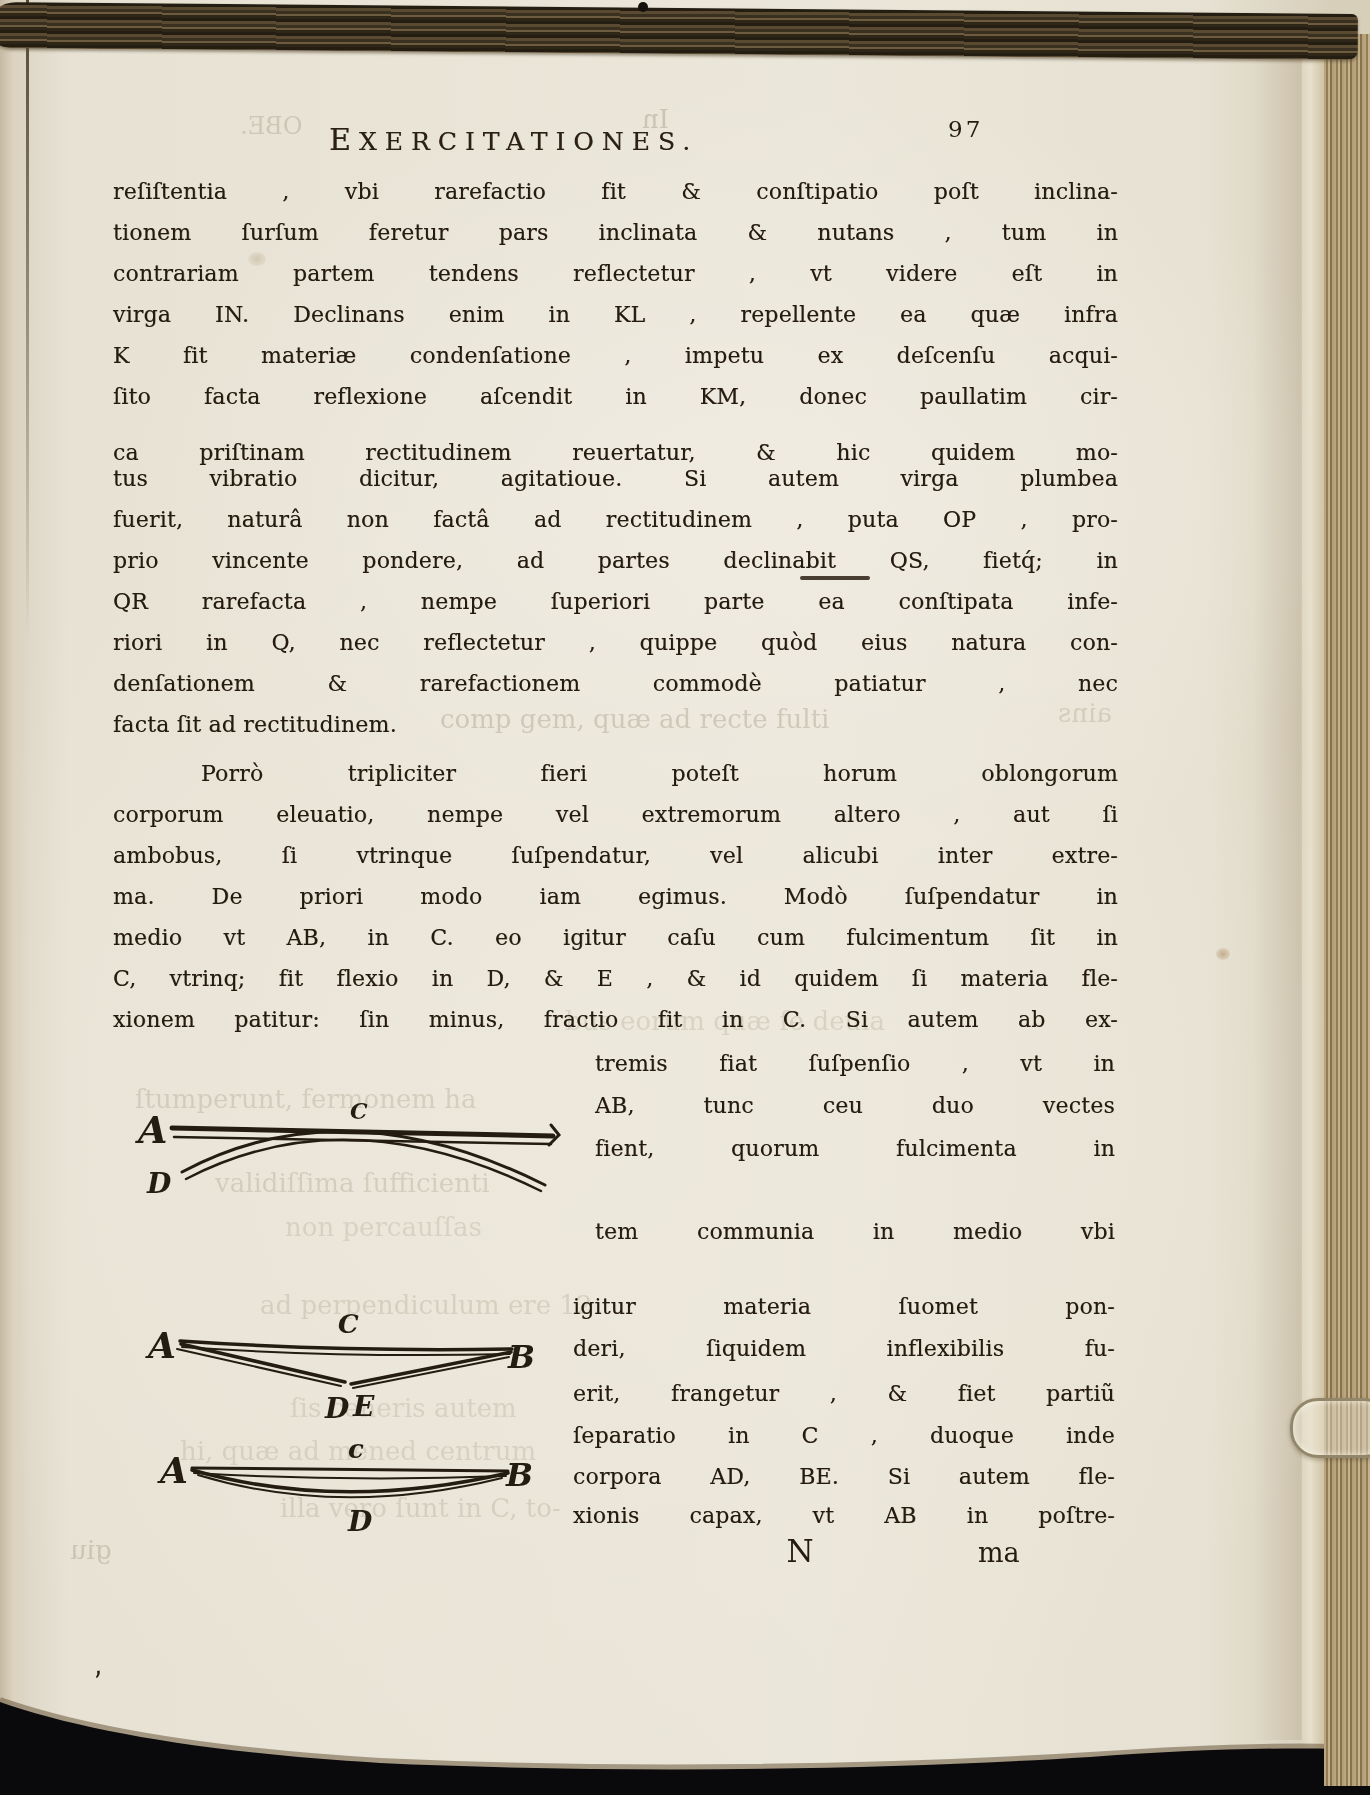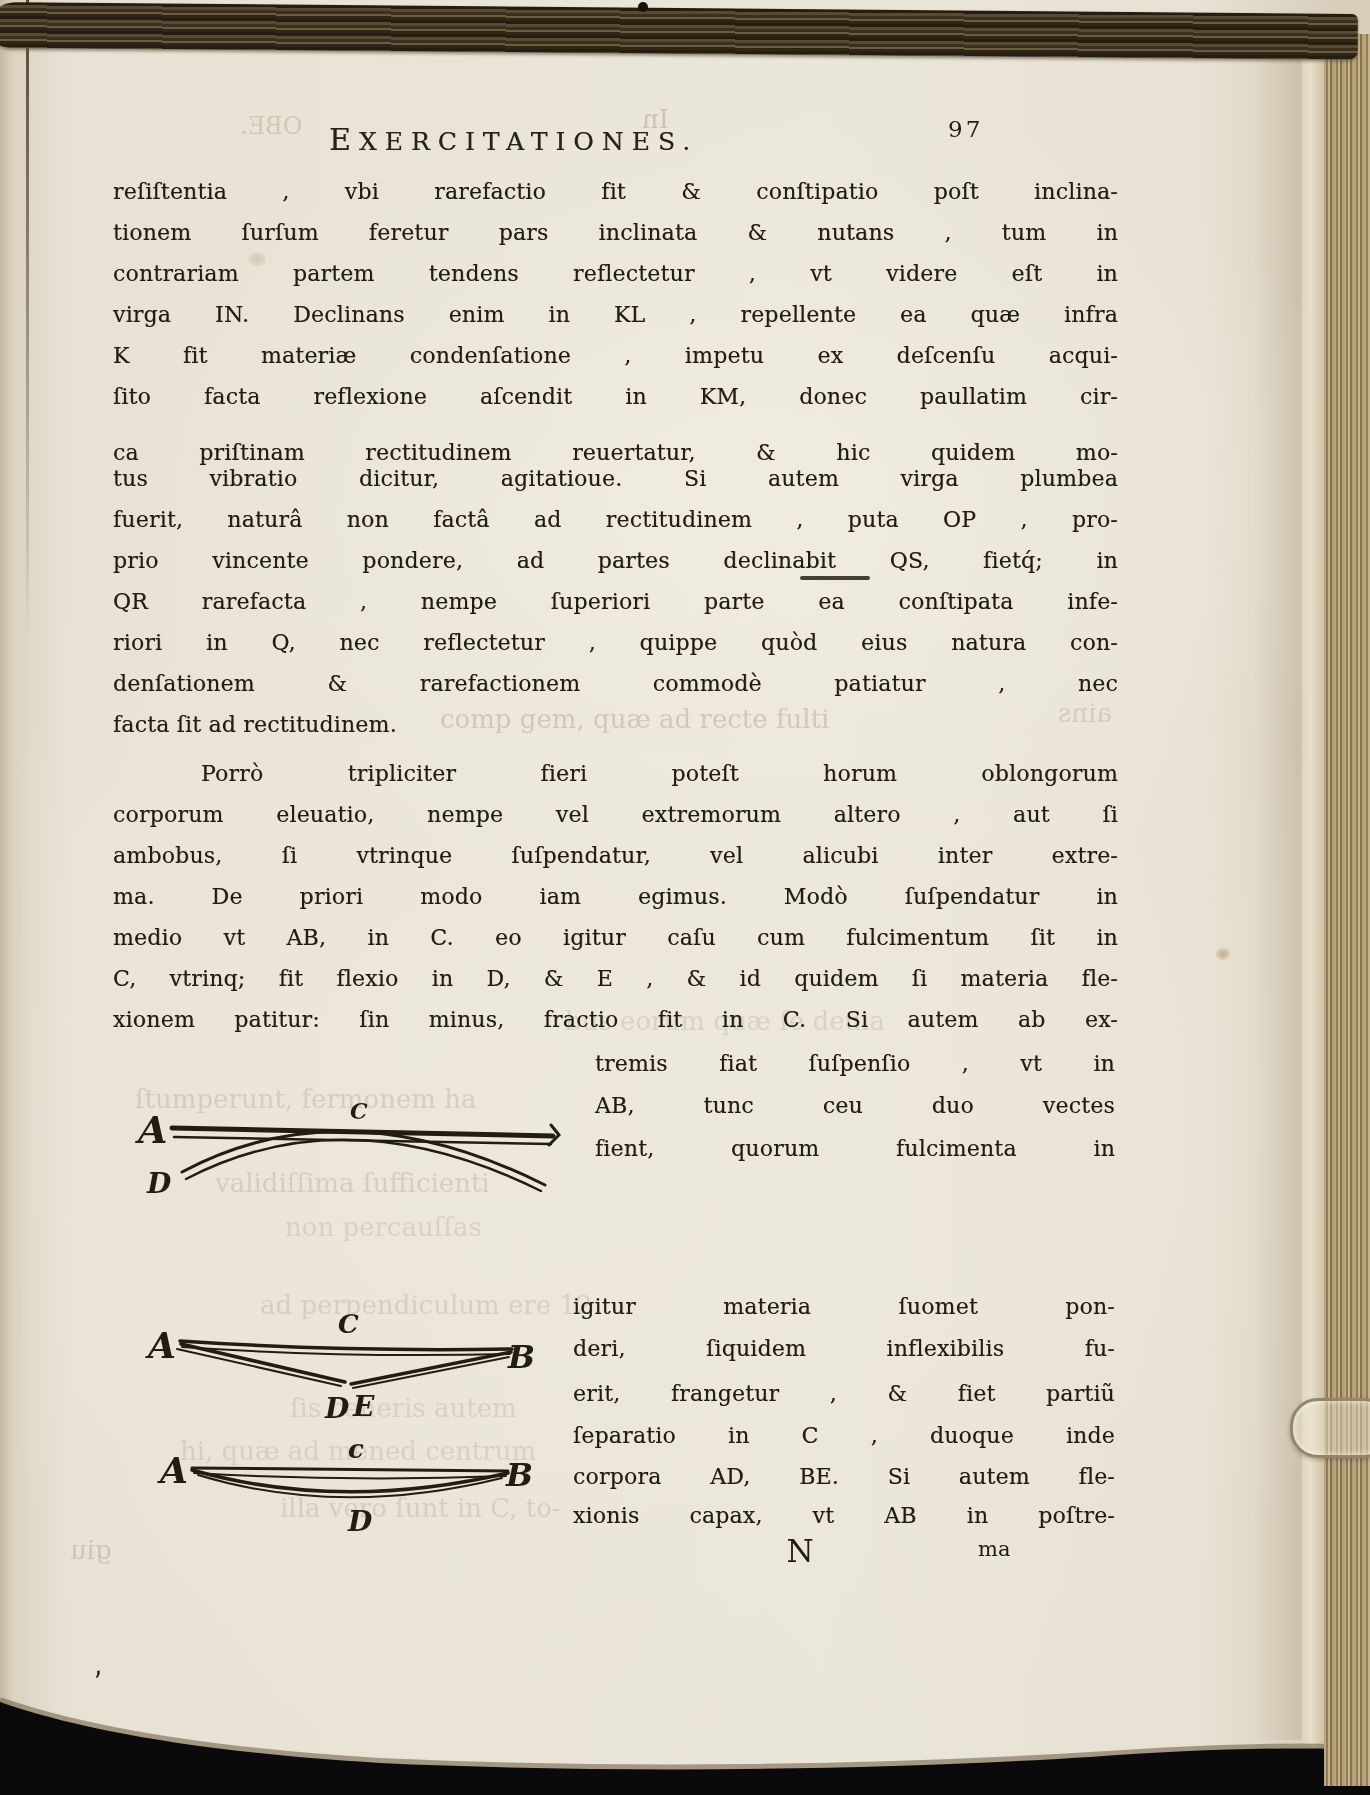--- a/index.html
+++ b/index.html
@@ -114,31 +114,32 @@
   <div class="tl" style="top:796px">corporum eleuatio, nempe vel extremorum altero , aut ſi</div>
   <div class="tl" style="top:837px">ambobus, ſi vtrinque ſuſpendatur, vel alicubi inter extre-</div>
   <div class="tl" style="top:878px">ma.  De priori modo iam egimus.  Modò ſuſpendatur in</div>
   <div class="tl" style="top:919px">medio vt AB, in C.  eo igitur caſu cum fulcimentum ſit in</div>
   <div class="tl" style="top:960px">C, vtrinq; fit flexio in D, &amp; E , &amp; id quidem ſi materia fle-</div>
   <div class="tl" style="top:1001px">xionem patitur: ſin minus, fractio fit in C. Si autem ab ex-</div>
 
   <div class="tl c1" style="top:1045px">tremis fiat ſuſpenſio , vt in</div>
   <div class="tl c1" style="top:1087px">AB, tunc ceu duo vectes</div>
   <div class="tl c1" style="top:1130px">fient, quorum fulcimenta in</div>
+  <div class="tl c1" style="top:1213px">tem communia in medio vbi</div>
 
 
   <div class="tl c2" style="top:1288px">igitur materia ſuomet pon-</div>
   <div class="tl c2" style="top:1330px">deri, ſiquidem inflexibilis fu-</div>
   <div class="tl c2" style="top:1375px">erit, frangetur , &amp; fiet partiũ</div>
   <div class="tl c2" style="top:1417px">ſeparatio in C , duoque inde</div>
   <div class="tl c2" style="top:1458px">corpora AD, BE. Si autem fle-</div>
   <div class="tl c2" style="top:1497px">xionis capax, vt AB in poſtre-</div>
 
   <div class="sig" style="left:760px;top:1533px;width:80px;text-align:center">N</div>
-  <div class="sig" style="left:978px;top:1537px;font-size:21px">ma</div>
+  <div class="sig" style="left:978px;top:1537px;font-size:27px">ma</div>
 
   <svg class="fig" style="left:105px;top:1085px" width="480" height="130" viewBox="0 0 480 130">
     <text x="33" y="58" font-size="38">A</text>
     <text x="245" y="34" font-size="22" font-style="normal">C</text>
     <text x="42" y="108" font-size="28">D</text>
     <path d="M67,43 L448,51" stroke-width="5"></path>
     <path d="M69,52 L446,59" stroke-width="2.5"></path>
     <path d="M446,40 L454,50 L444,60" stroke-width="3"></path>
     <path d="M77,87 Q240,0 440,100" stroke-width="3"></path>
     <path d="M81,94 Q242,10 436,106" stroke-width="2.5"></path>

